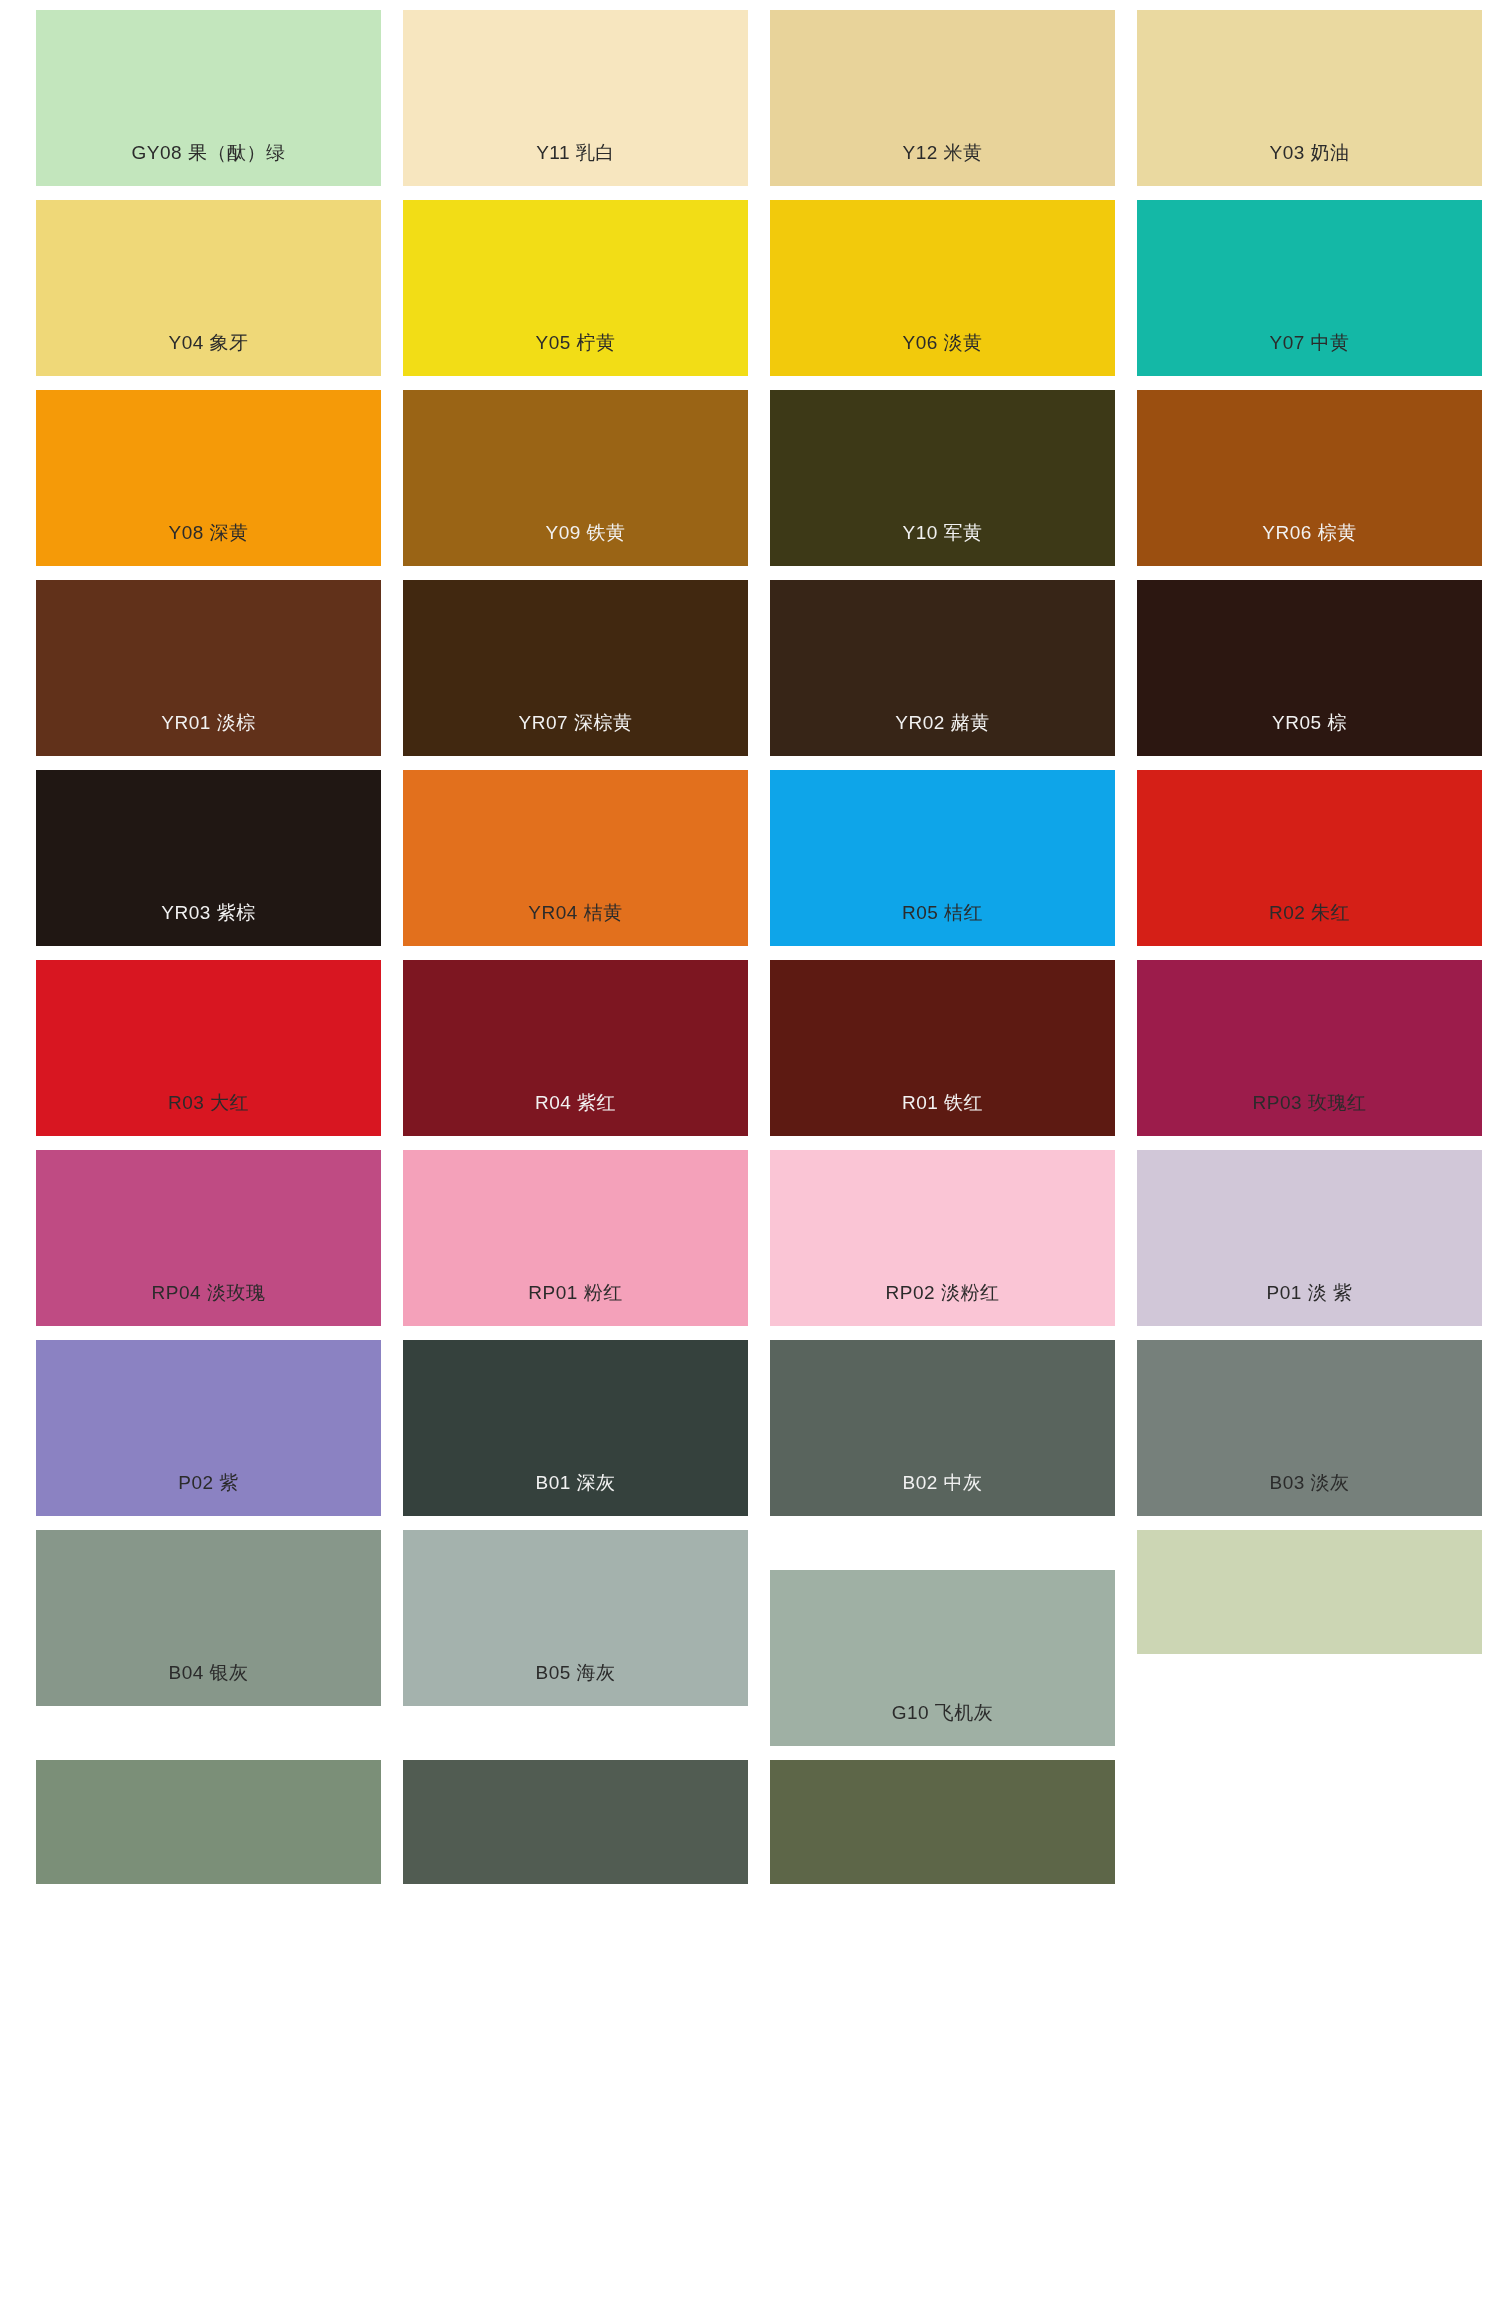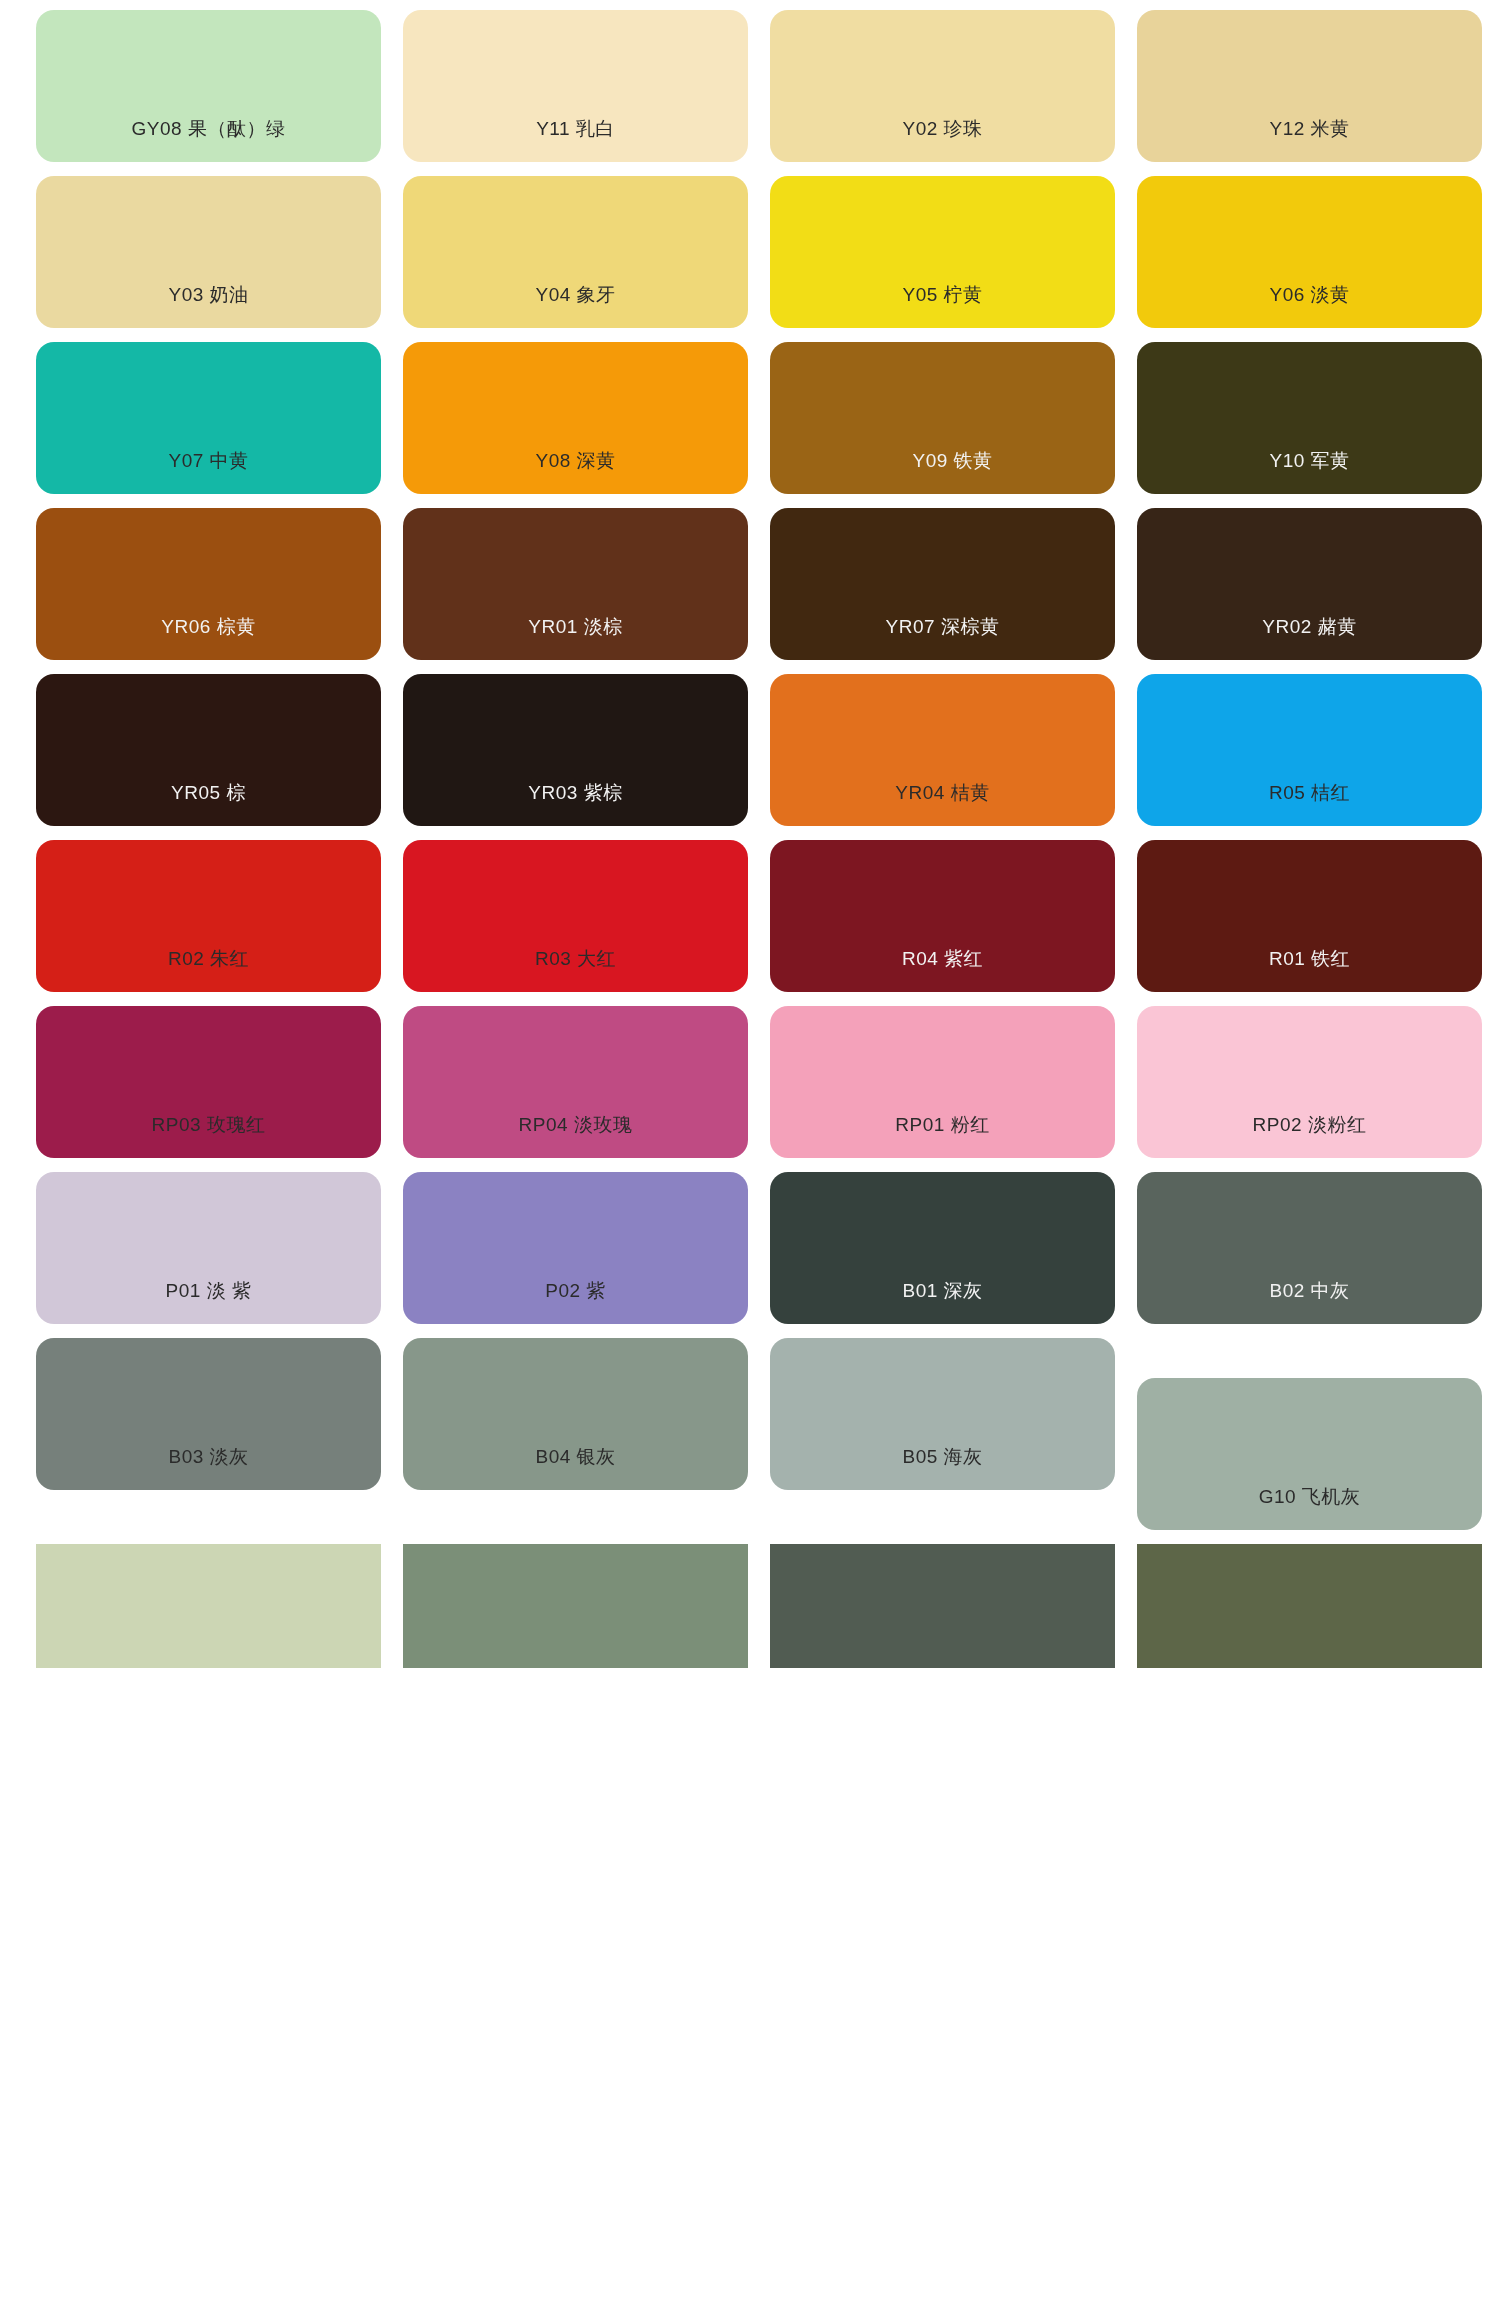--- a/index.html
+++ b/index.html
@@ -31,22 +31,21 @@
   .swatch-cell {
     position: relative;
     height: 152px;
     display: flex;
     align-items: flex-end;
     justify-content: center;
     box-sizing: border-box;
     overflow: hidden;
   }
   .swatch-cell.tall {
-    height: 152px;
-    border-radius: 18px;
+    height: 176px;
   }
   .swatch-cell.partial {
     height: 124px;
   }
   .swatch-label {
     display: block;
     width: 100%;
     text-align: center;
     font-size: 19px;
     letter-spacing: 0.5px;
@@ -61,23 +60,20 @@
 </head>
 <body>
 
 <div id="swatch-sheet">
   <div class="swatch-grid">
       <div class="swatch-cell tall" style="background-color: rgb(195, 230, 189);">
         <span class="swatch-label dark-text">GY08 果（酞）绿</span>
       </div>
       <div class="swatch-cell tall" style="background-color: rgb(247, 230, 191);">
         <span class="swatch-label dark-text">Y11 乳白</span>
-      </div>
-      <div class="swatch-cell tall" style="background-color: rgb(240, 221, 162);">
-        <span class="swatch-label dark-text">Y02 珍珠</span>
       </div>
       <div class="swatch-cell tall" style="background-color: rgb(232, 211, 154);">
         <span class="swatch-label dark-text">Y12 米黄</span>
       </div>
       <div class="swatch-cell tall" style="background-color: rgb(234, 217, 160);">
         <span class="swatch-label dark-text">Y03 奶油</span>
       </div>
       <div class="swatch-cell tall" style="background-color: rgb(239, 216, 120);">
         <span class="swatch-label dark-text">Y04 象牙</span>
       </div>

